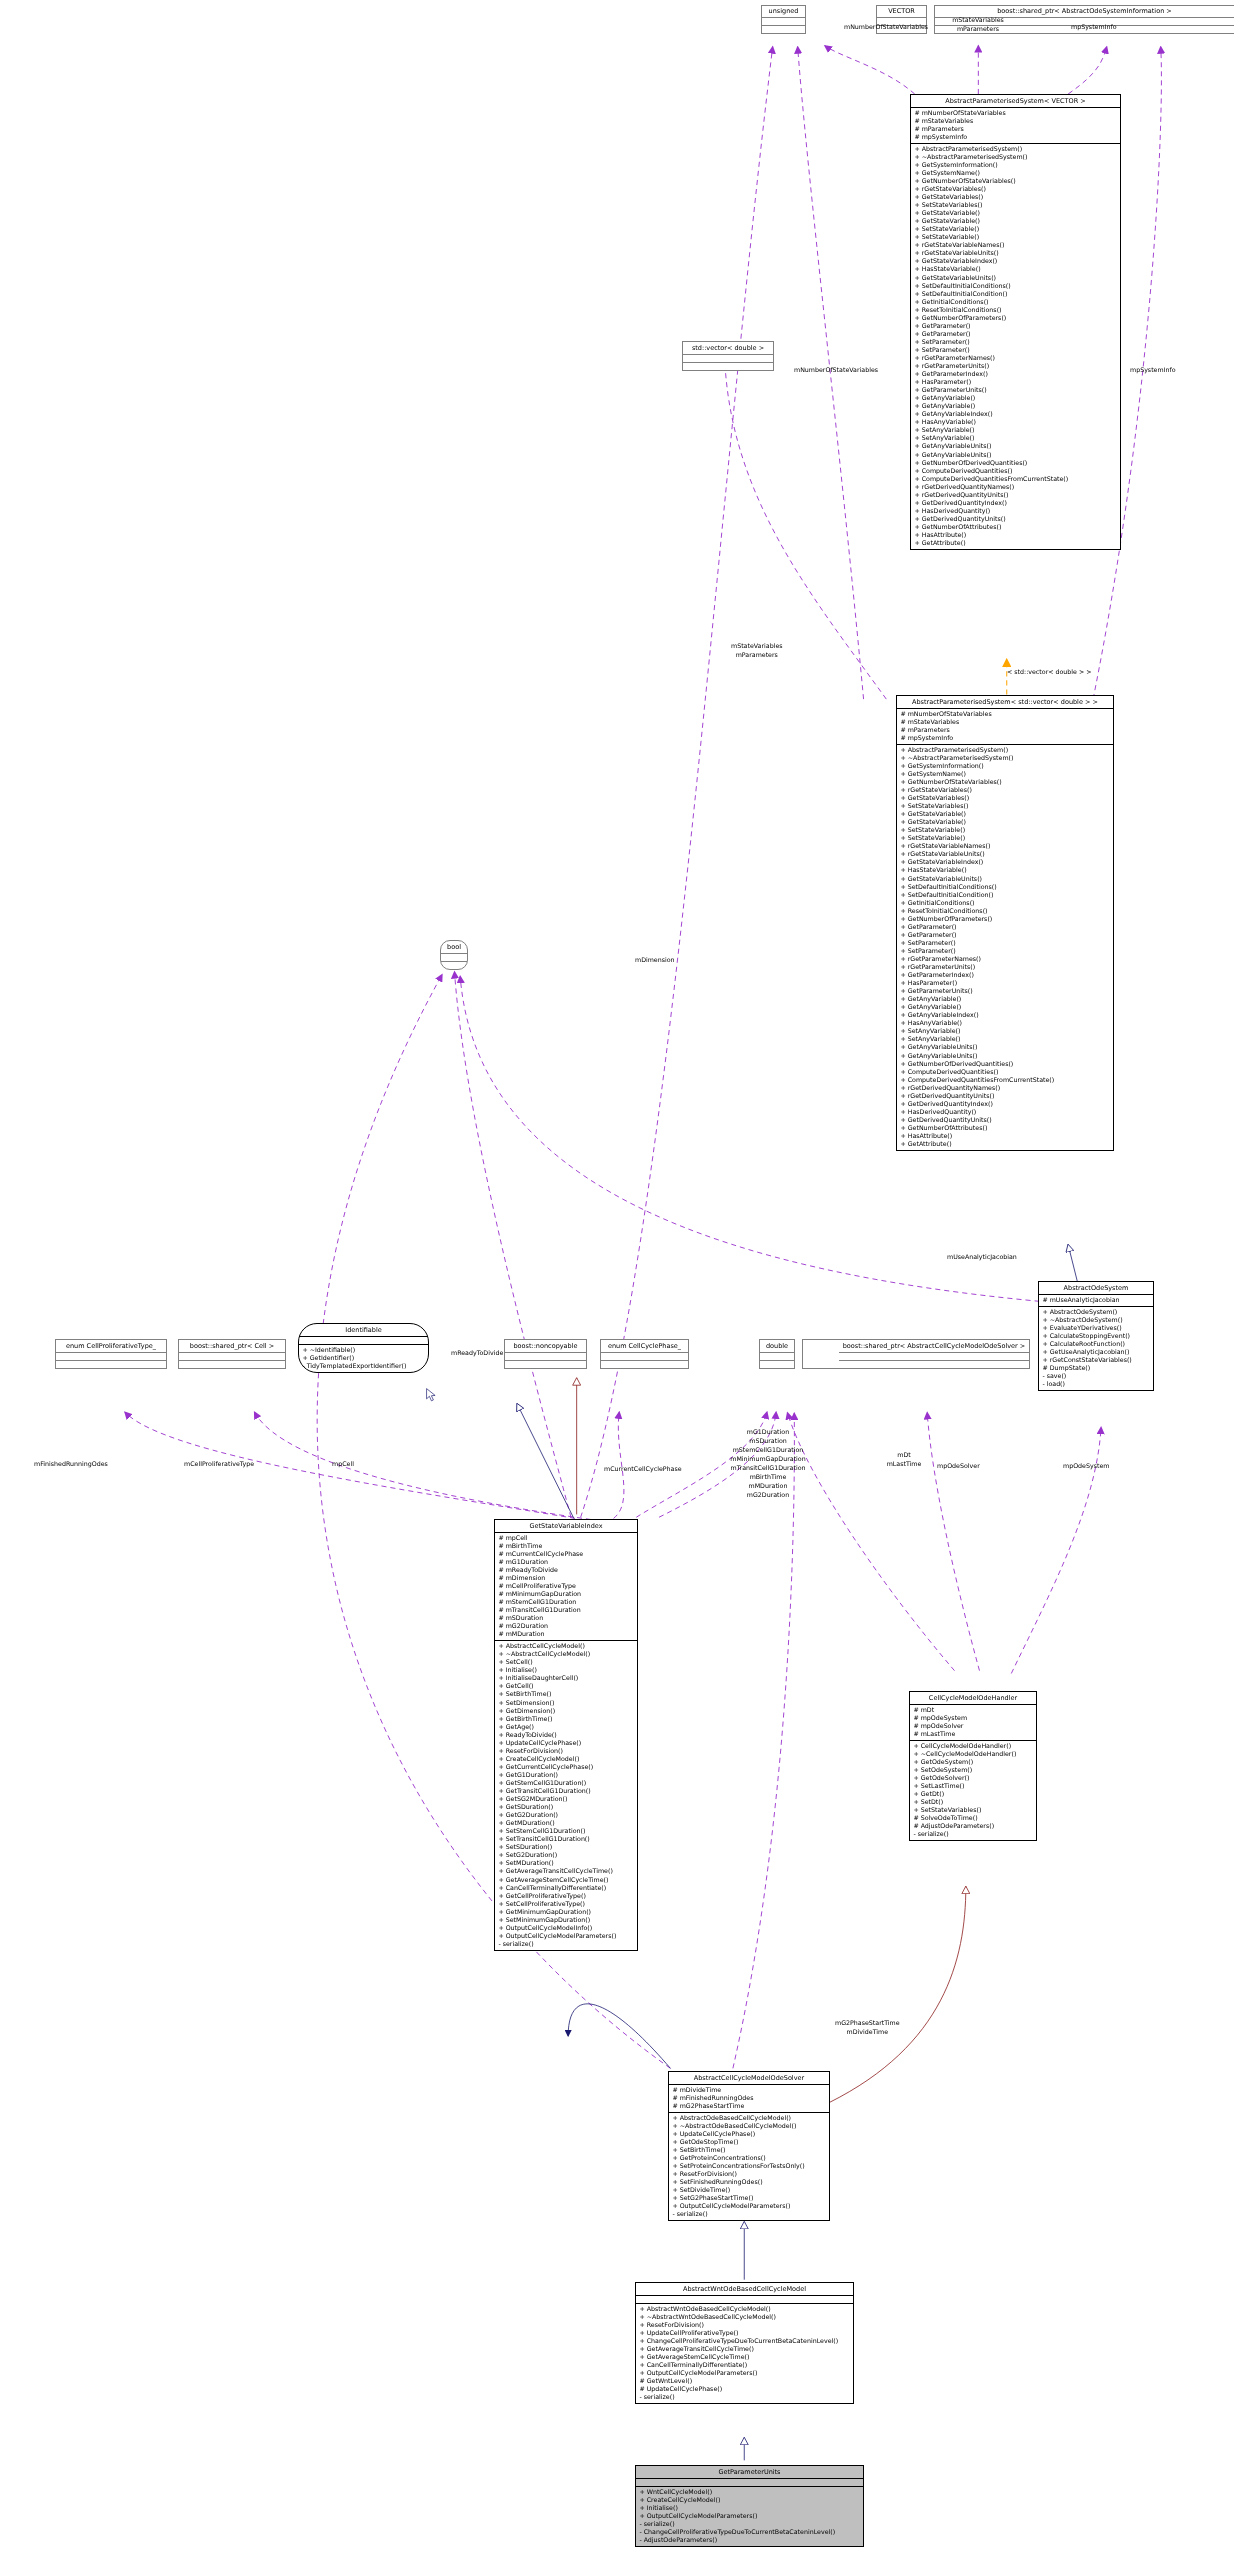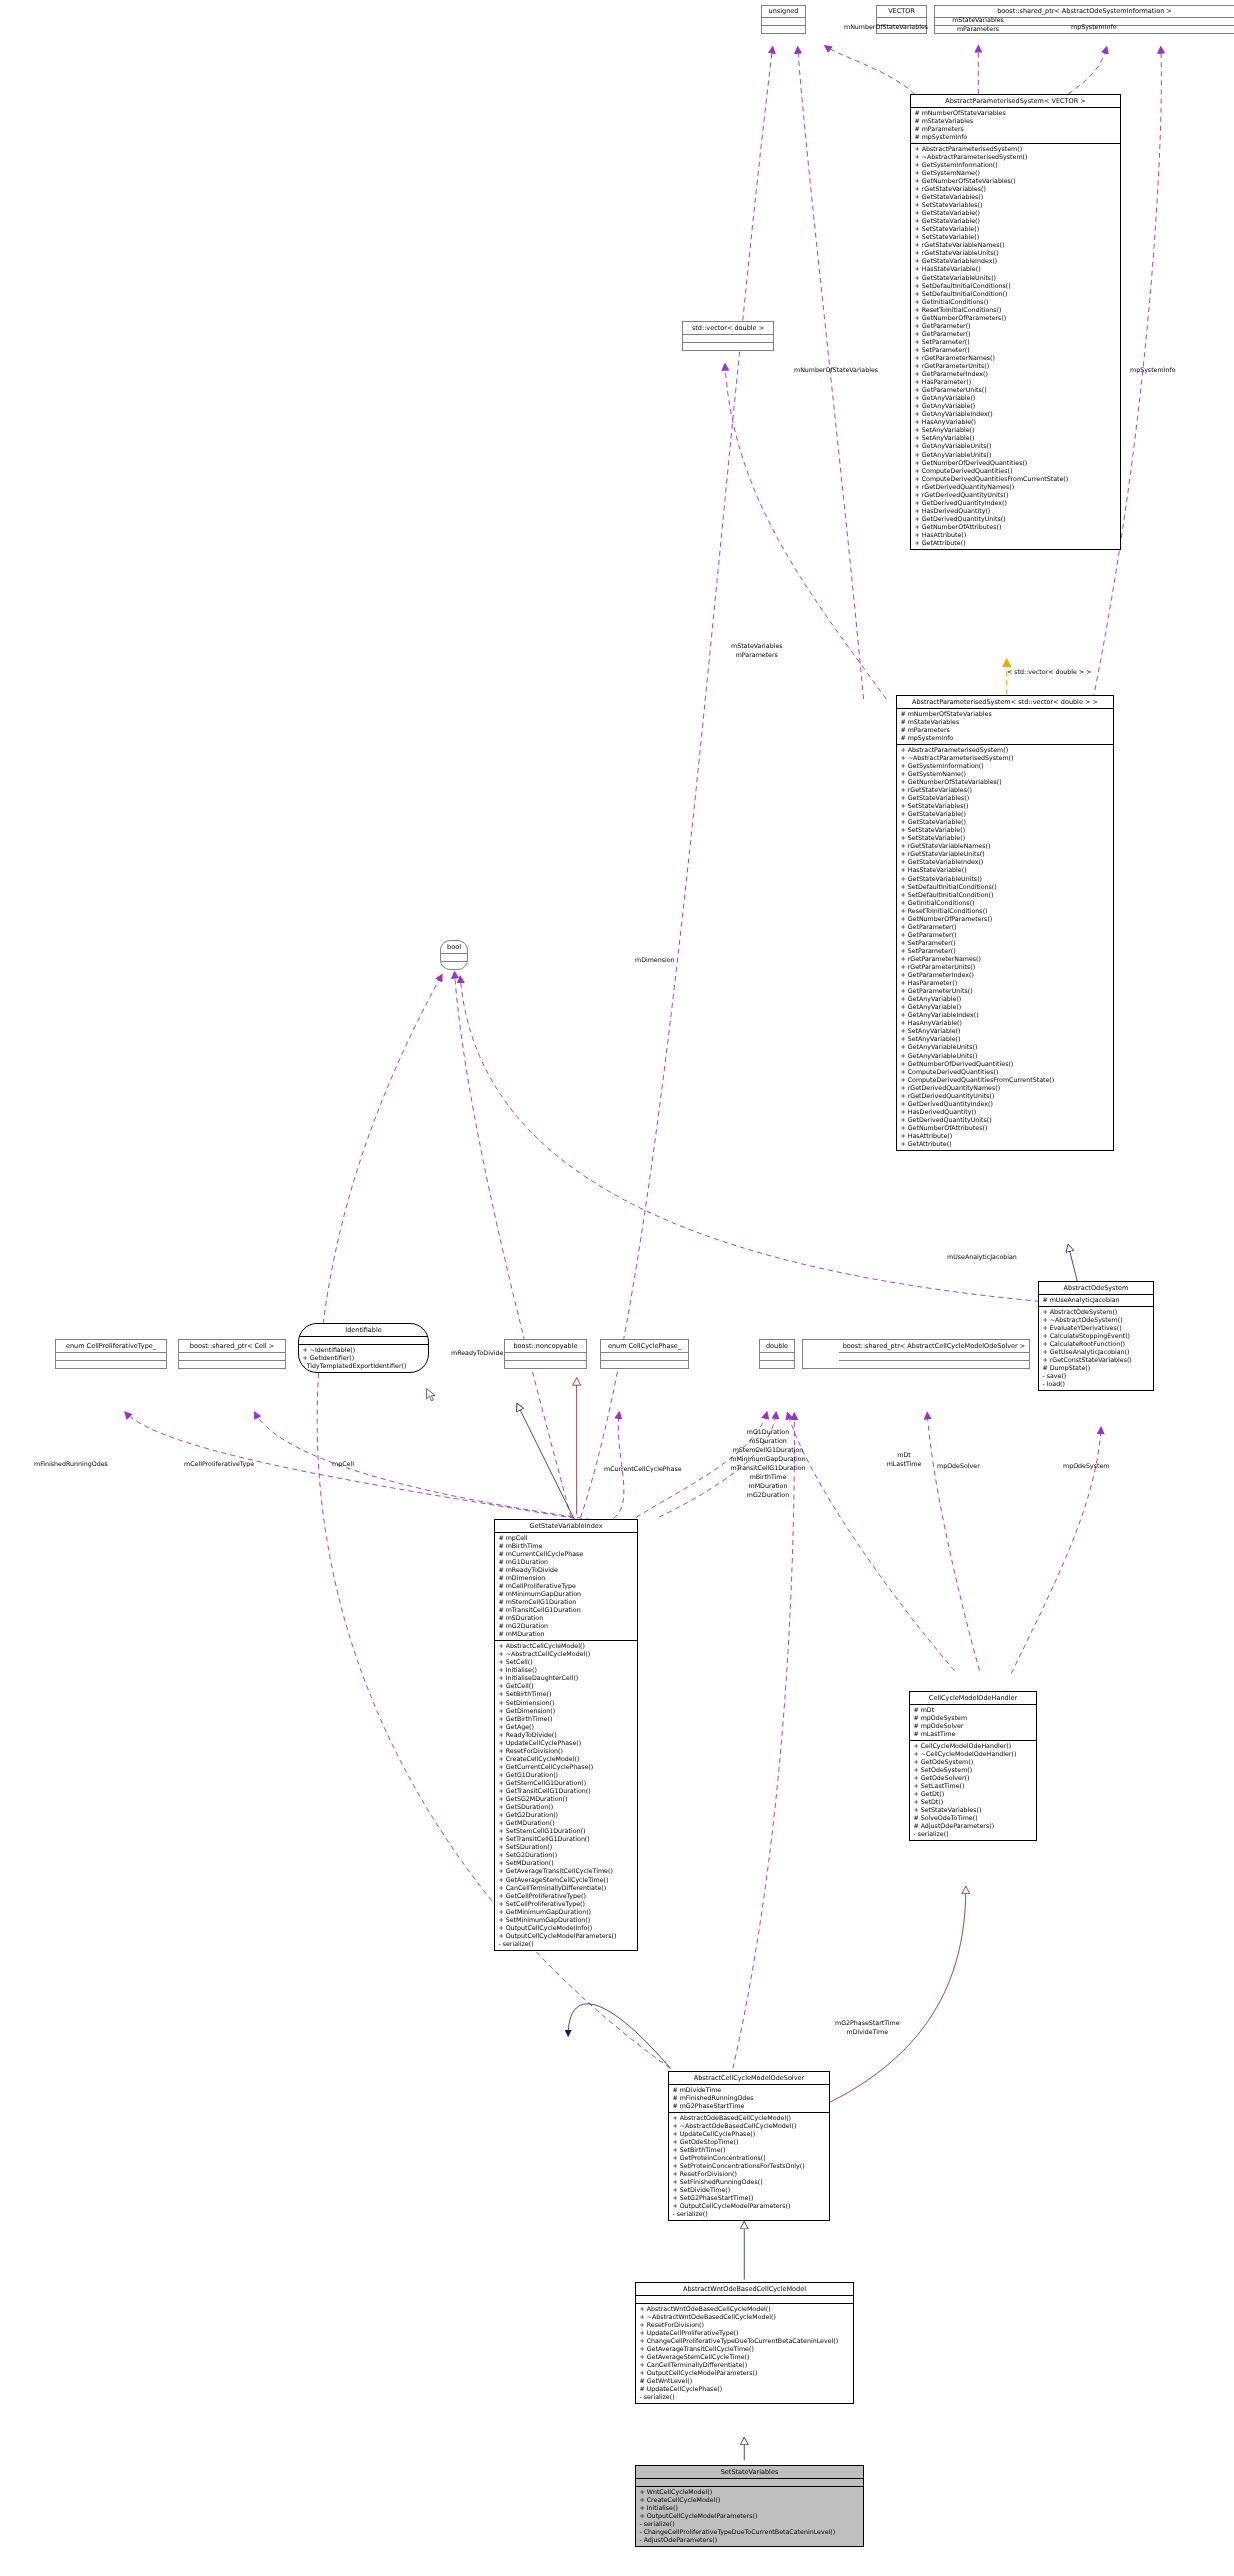--- a/index.html
+++ b/index.html
@@ -158,21 +158,21 @@
     <div class="attrs sep empty"></div>
     <div class="ops sep empty"></div>
   </div>
 
   <div class="node" style="left:934px; top:4.5px; width:301px;">
     <div class="title">boost::shared_ptr&lt; AbstractOdeSystemInformation &gt;</div>
     <div class="attrs sep empty"></div>
     <div class="ops sep empty"></div>
   </div>
 
-  <div class="node" style="left:682px; top:321px; width:92px;">
+  <div class="node" style="left:682px; top:341px; width:92px;">
     <div class="title">std::vector&lt; double &gt;</div>
     <div class="attrs sep empty"></div>
     <div class="ops sep empty"></div>
   </div>
 
   <div class="node" style="left:440px; top:940px; width:28px;border-radius:10px;">
     <div class="title">bool</div>
     <div class="attrs sep empty"></div>
     <div class="ops sep empty"></div>
   </div>
@@ -488,21 +488,21 @@
         <div class="row">+ GetAverageStemCellCycleTime()</div>
         <div class="row">+ CanCellTerminallyDifferentiate()</div>
         <div class="row">+ OutputCellCycleModelParameters()</div>
         <div class="row"># GetWntLevel()</div>
         <div class="row"># UpdateCellCyclePhase()</div>
         <div class="row">- serialize()</div>
       </div>
   </div>
 
   <div class="node highlight" style="left:635px; top:2465px; width:229px;">
-    <div class="title">SetStateVariables</div>
+    <div class="title">GetParameterUnits</div>
     <div class="attrs sep empty"></div>
     <div class="ops sep">
         <div class="row">+ WntCellCycleModel()</div>
         <div class="row">+ CreateCellCycleModel()</div>
         <div class="row">+ Initialise()</div>
         <div class="row">+ OutputCellCycleModelParameters()</div>
         <div class="row">- serialize()</div>
         <div class="row">- ChangeCellProliferativeTypeDueToCurrentBetaCateninLevel()</div>
         <div class="row">- AdjustOdeParameters()</div>
       </div>

